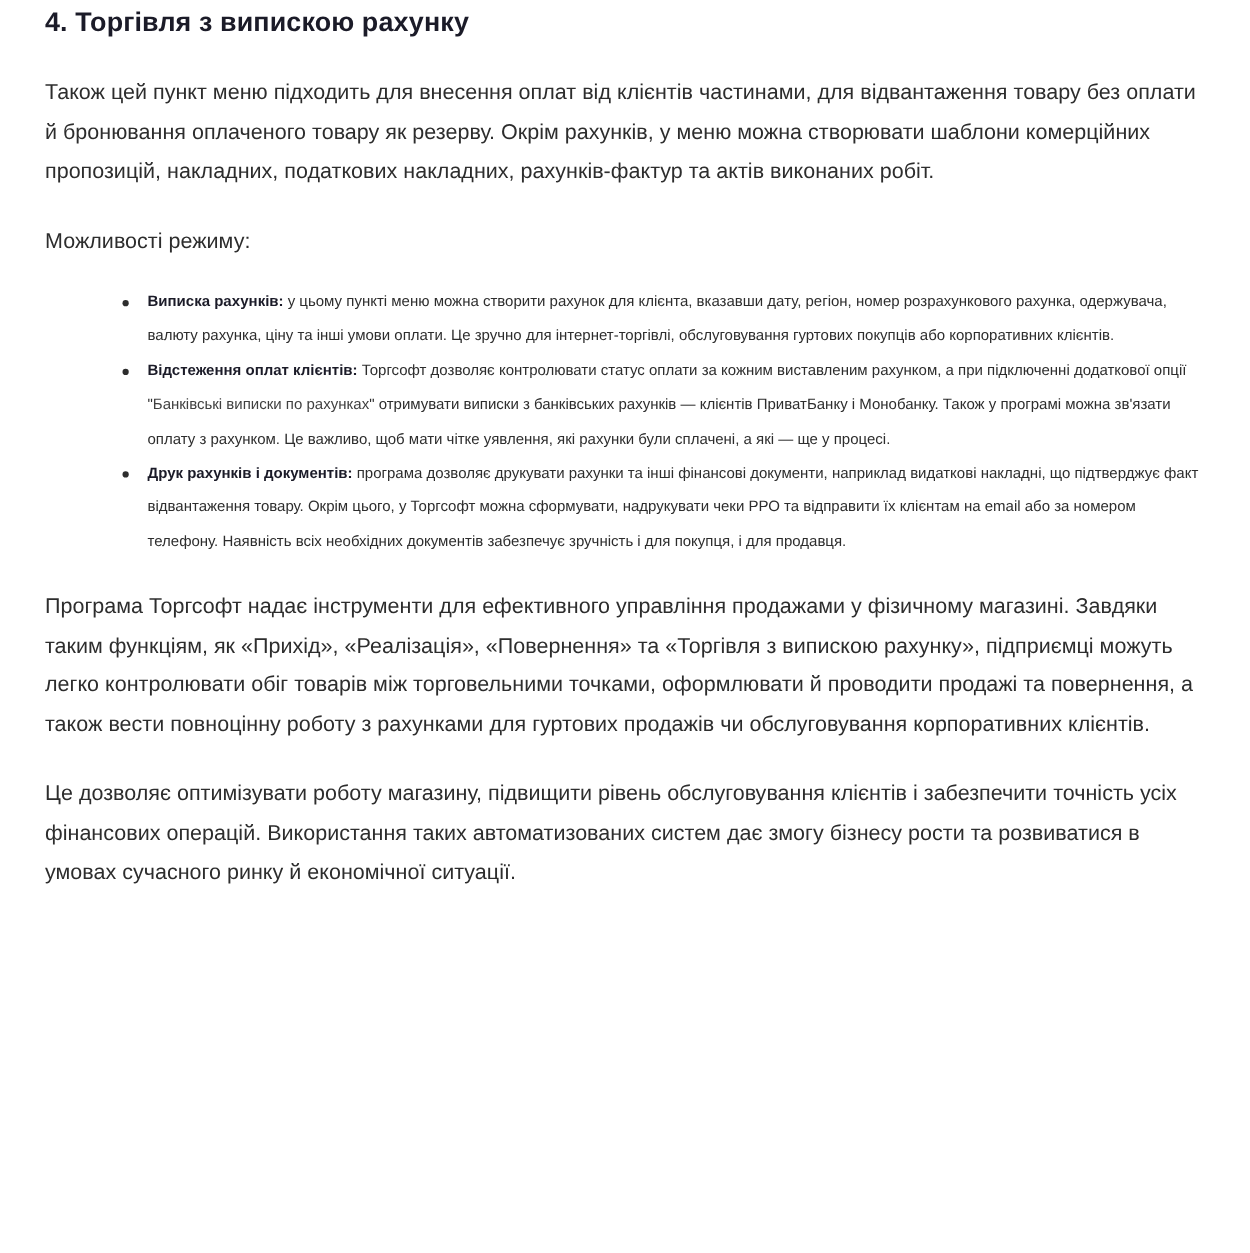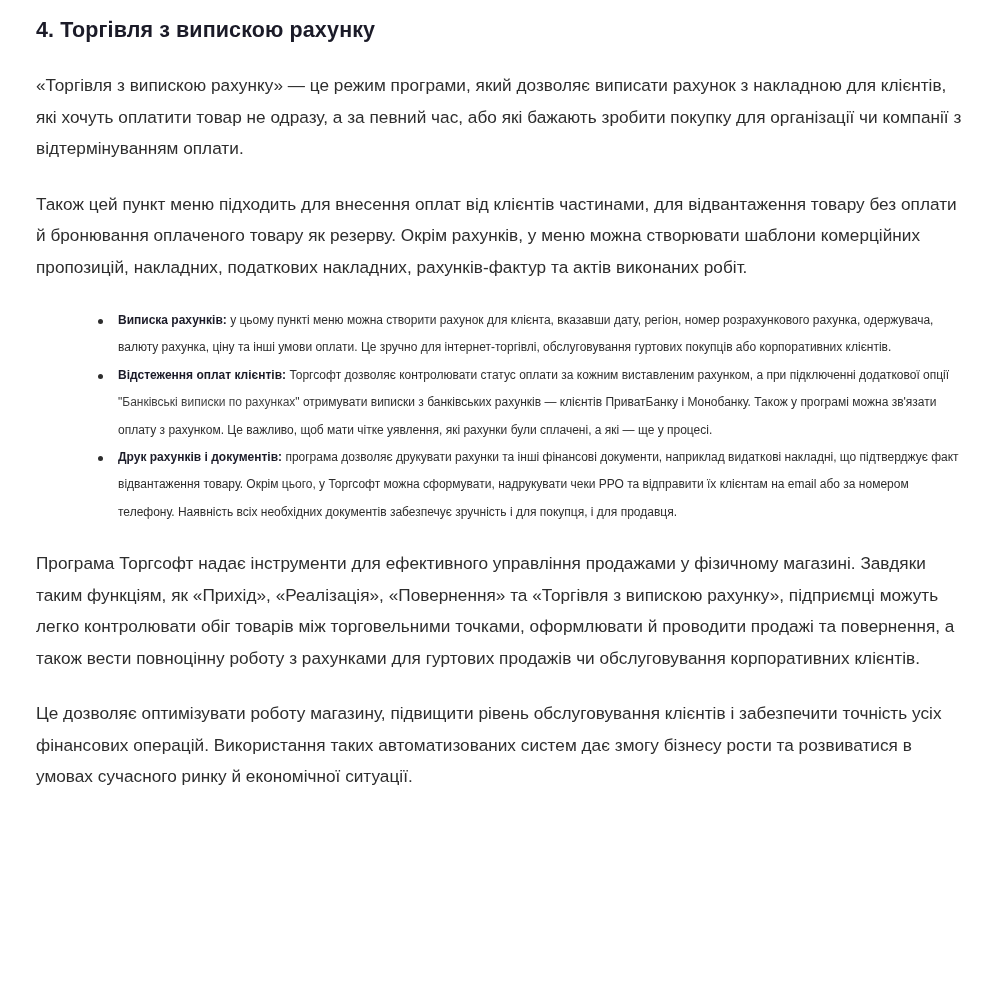--- a/index.html
+++ b/index.html
@@ -12,21 +12,21 @@
     width: 1000px;
     height: 1002px;
     overflow: hidden;
     font-family: "Liberation Sans", "DejaVu Sans", sans-serif;
     color: #2d2d2d;
     -webkit-font-smoothing: antialiased;
   }
   .page {
     box-sizing: border-box;
     width: 1000px;
-    padding: 16px 36px 0 36px;
+    padding: 4px 36px 0 36px;
   }
   h2.doc-heading {
     font-size: 21.5px;
     line-height: 28px;
     font-weight: bold;
     color: #1b1b28;
     margin: 0 0 26px 0;
     letter-spacing: 0.1px;
   }
   p.para {
@@ -74,24 +74,24 @@
     font-weight: normal;
   }
 </style>
 </head>
 <body>
 
 <div class="page">
 
   <h2 class="doc-heading">4. Торгівля з випискою рахунку</h2>
 
-  <p class="para">«Торгівля з випискою рахунку» — це режим програми, який дозволяє виписати рахунок з накладною для клієнтів, які хочуть оплатити товар не одразу, а за певний час, або які бажають зробити покупку для організації чи компанії з відтермінуванням оплати.</p>
 
   <p class="para">Також цей пункт меню підходить для внесення оплат від клієнтів частинами, для відвантаження товару без оплати й бронювання оплаченого товару як резерву. Окрім рахунків, у меню можна створювати шаблони комерційних пропозицій, накладних, податкових накладних, рахунків-фактур та актів виконаних робіт.</p>
 
+  <p class="para tight">Можливості режиму:</p>
 
   <ul class="feature-list">
 
     <li>
       <span class="lead">Виписка рахунків:</span><span class="body-text"> у цьому пункті меню можна створити рахунок для клієнта, вказавши дату, регіон, номер розрахункового рахунка, одержувача, валюту рахунка, ціну та інші умови оплати. Це зручно для інтернет-торгівлі,  обслуговування гуртових покупців або корпоративних клієнтів.</span>
     </li>
 
     <li>
       <span class="lead">Відстеження оплат клієнтів:</span><span class="body-text"> Торгсофт дозволяє контролювати статус оплати за кожним виставленим рахунком, а при підключенні додаткової опції "</span><a class="inline-link" href="#">Банківські виписки по рахунках</a><span class="body-text">" отримувати виписки з банківських рахунків — клієнтів ПриватБанку і Монобанку. Також у програмі можна зв'язати оплату з рахунком. Це важливо, щоб мати чітке уявлення, які рахунки були сплачені, а які — ще у процесі.</span>
     </li>

